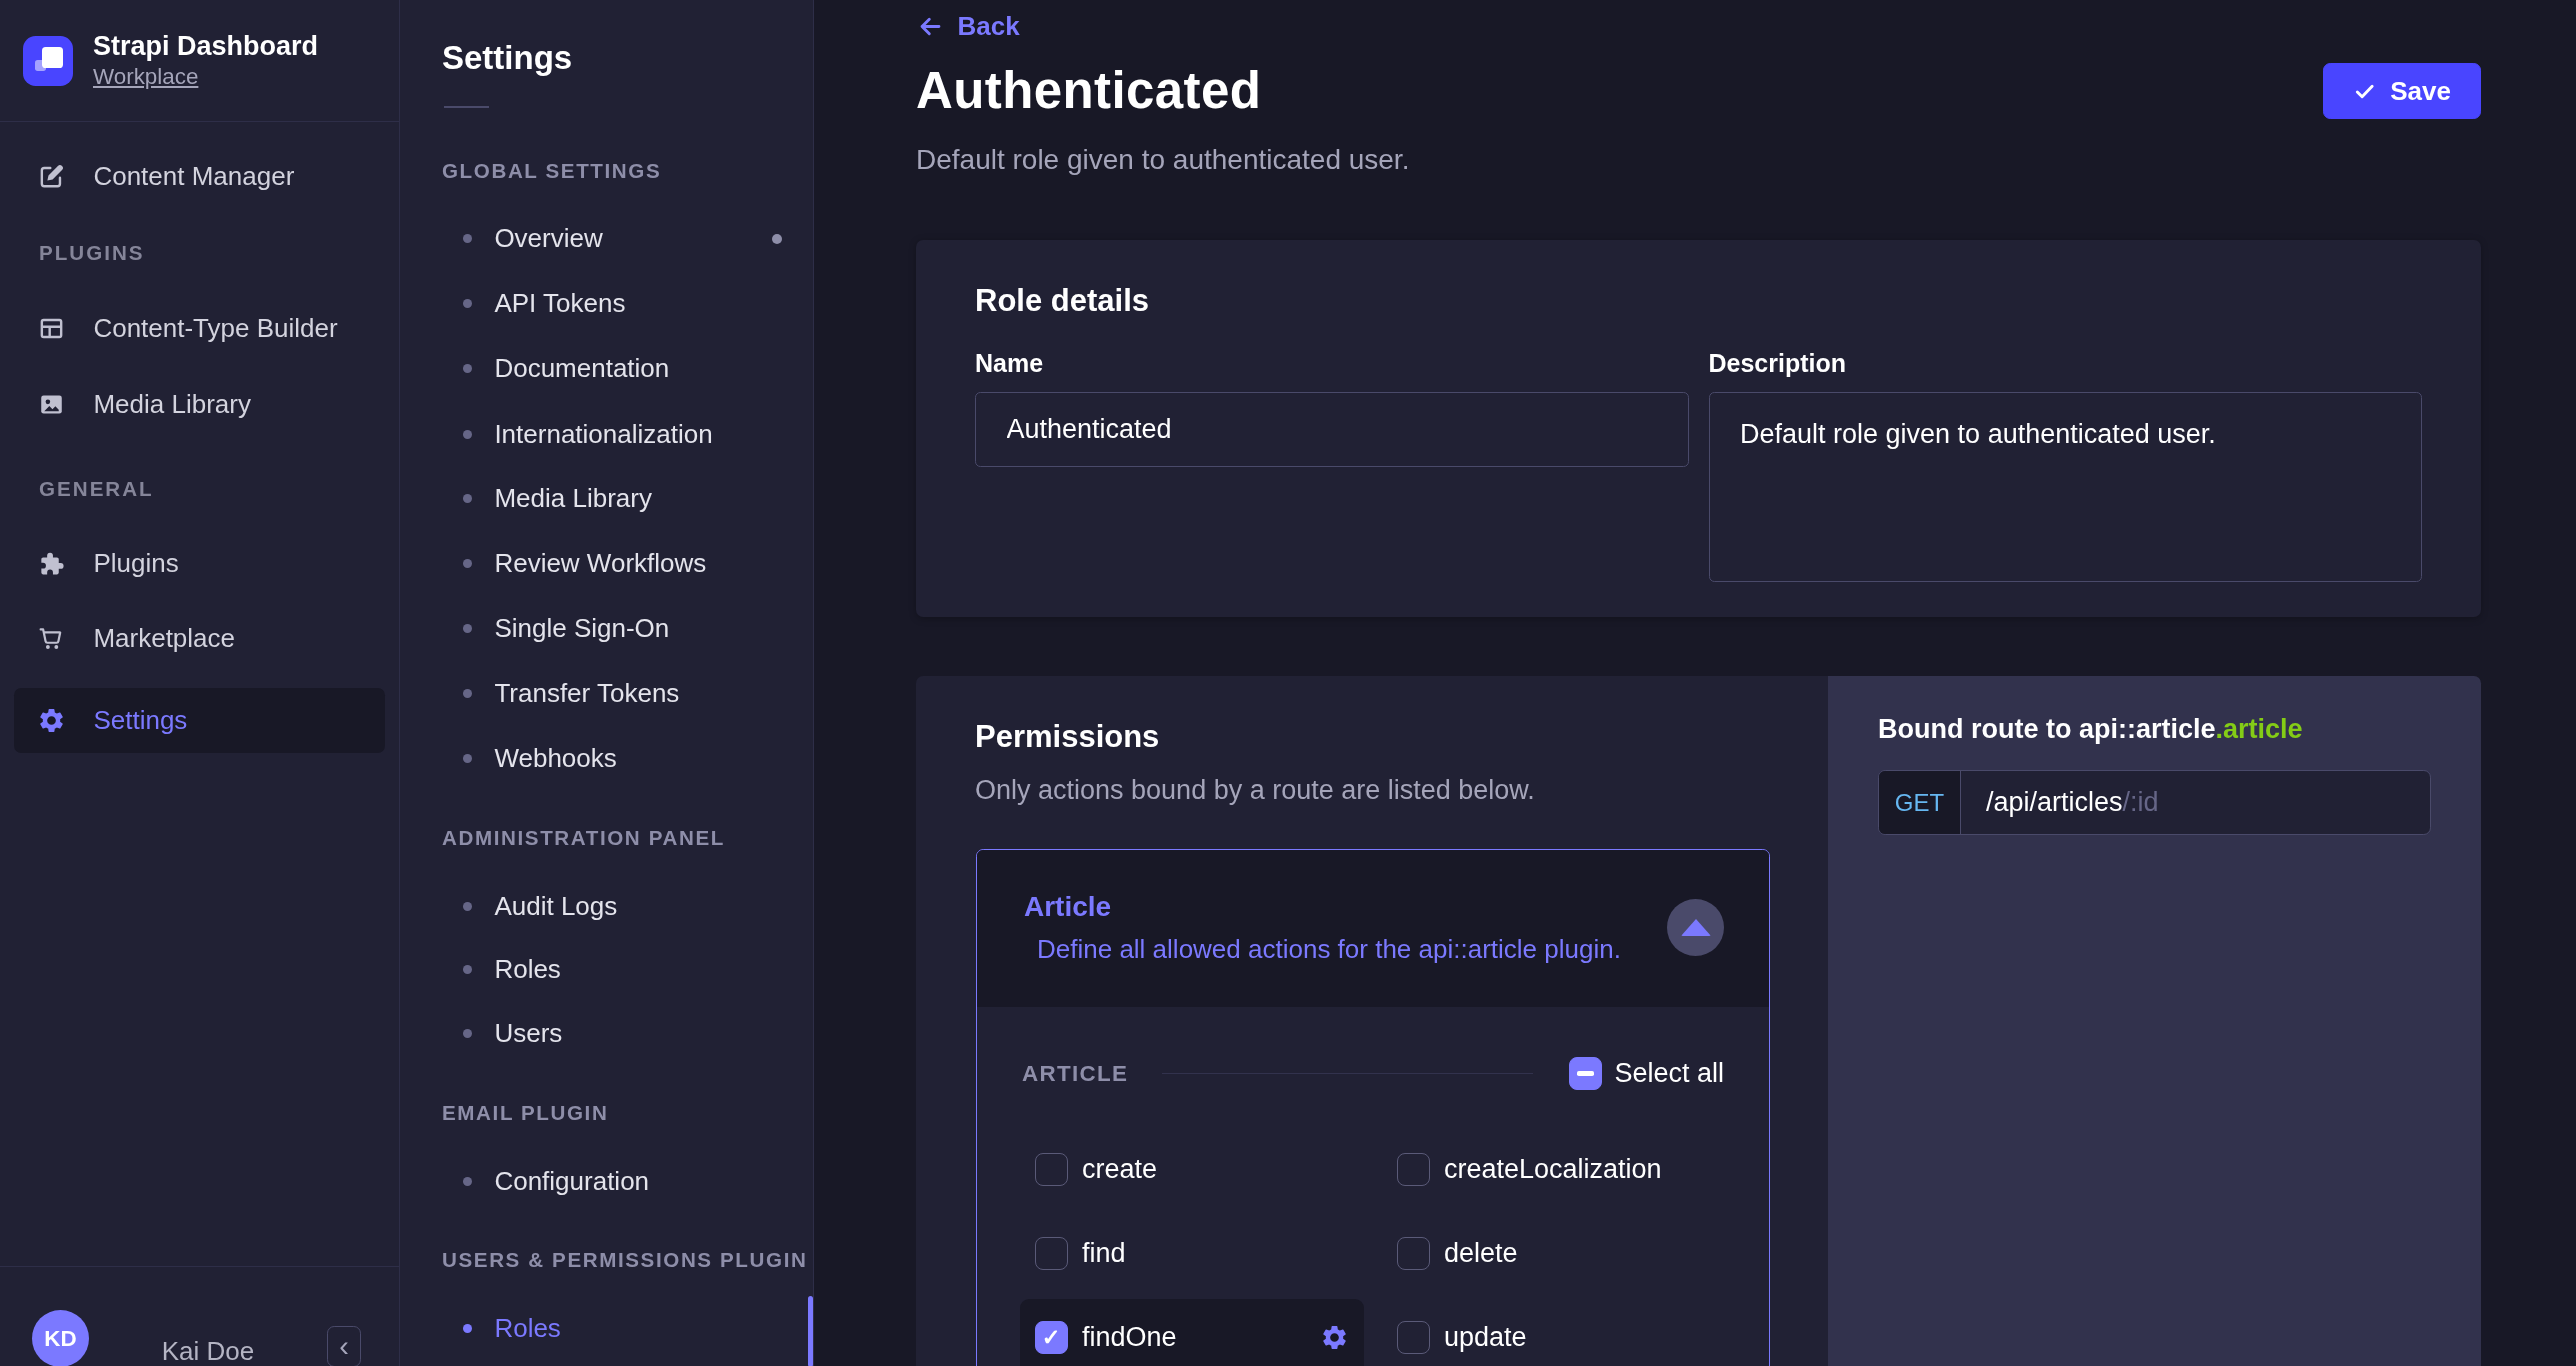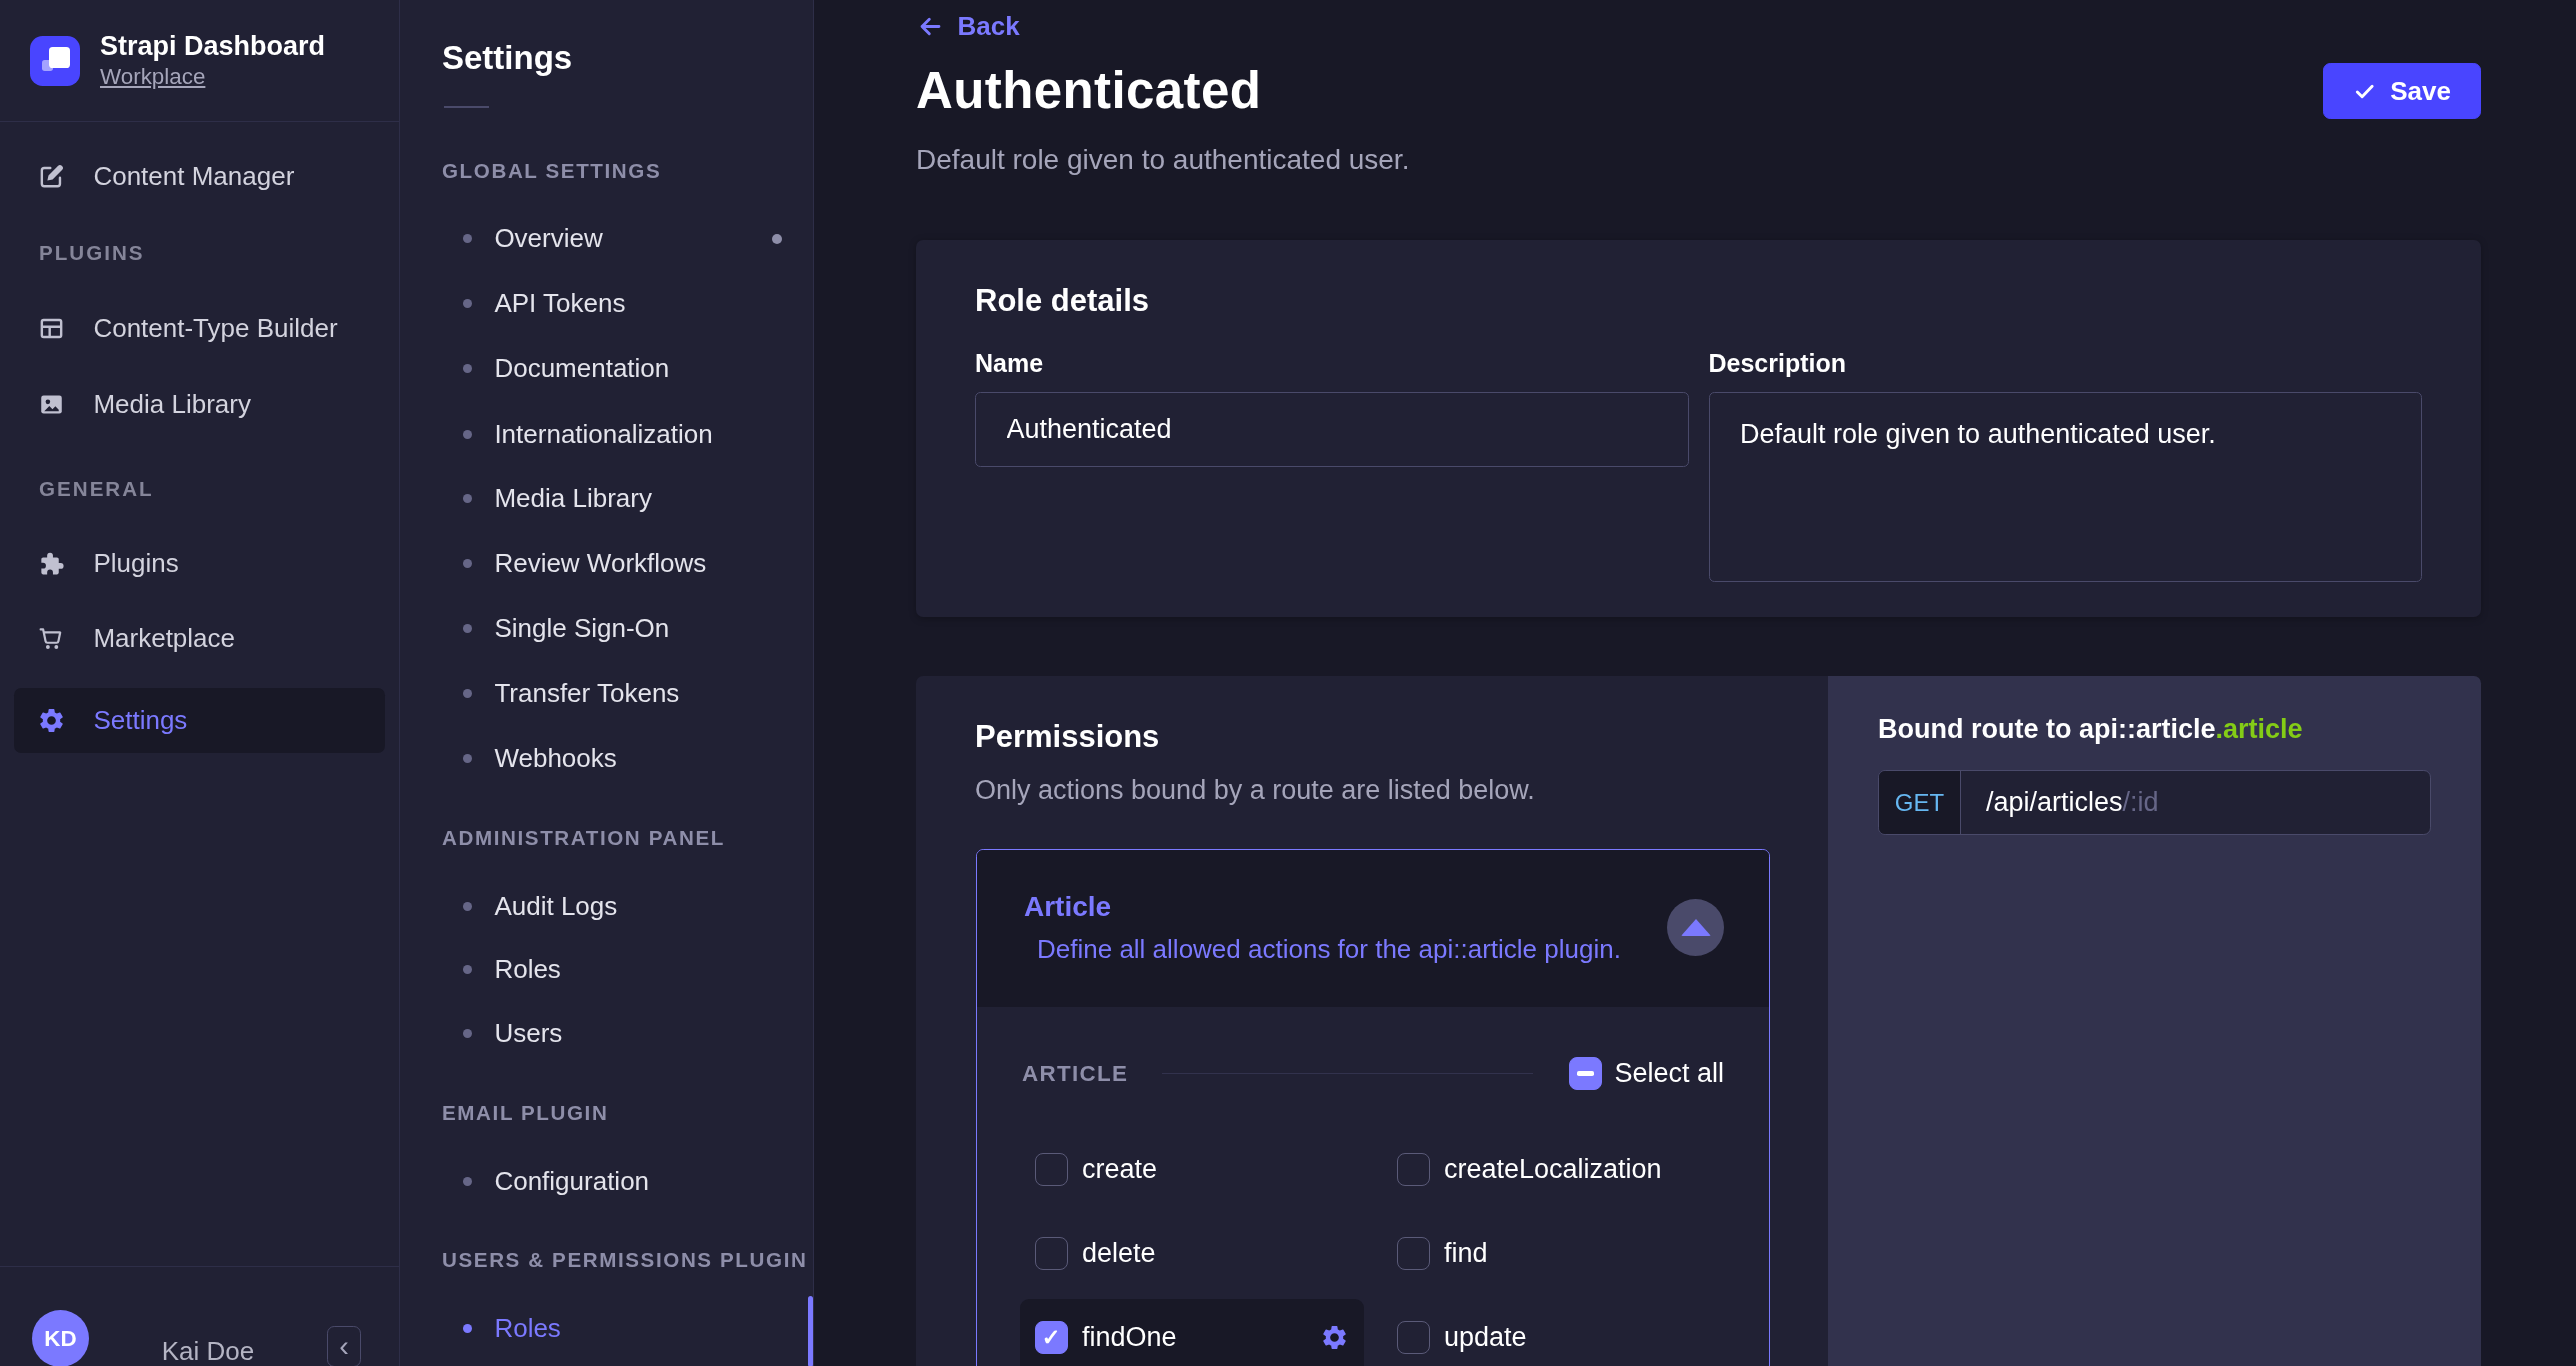--- a/index.html
+++ b/index.html
@@ -6,21 +6,21 @@
   body{
     width:2576px;height:1367px;position:relative;overflow:hidden;
     background:#181826;color:#fff;
     font-family:"Liberation Sans", sans-serif;
     -webkit-font-smoothing:antialiased;
   }
   .abs{position:absolute;}
 
   
   .leftnav{left:0;top:0;bottom:0;width:399px;background:#212134;border-right:0.9px solid #2e2e48;}
-  .brand{left:0;top:0;right:0;height:122px;border-bottom:0.9px solid #2e2e48;display:flex;align-items:center;padding-left:30px;box-sizing:border-box;}
+  .brand{left:0;top:0;right:0;height:122px;border-bottom:0.9px solid #2e2e48;display:flex;align-items:center;padding-left:23px;box-sizing:border-box;}
   .brand-logo{width:50px;height:50px;border-radius:12.6px;background:#4945ff;position:relative;flex:0 0 auto;}
   .logo-a{position:absolute;left:19px;top:11.7px;width:20.6px;height:20.6px;background:#fff;border-radius:3.6px;}
   .logo-b{position:absolute;left:11.7px;top:24px;width:11.7px;height:11.7px;background:rgba(255,255,255,.5);border-radius:2.7px;}
   .brand-text{margin-left:20px;}
   .brand-title{font-size:27px;font-weight:700;color:#fff;line-height:32px;}
   .brand-sub{font-size:22.4px;color:#a5a5ba;line-height:29px;text-decoration:underline;}
   .nav-item{left:14.4px;right:14.4px;height:65px;display:flex;align-items:center;padding-left:23px;border-radius:7.2px;color:#d3d3de;cursor:pointer;box-sizing:border-box;}
   .nav-item .nicon{width:29px;height:29px;margin-right:27px;flex:0 0 auto;color:#c0c0d0;}
   .nav-item .nicon svg{width:29px;height:29px;display:block;}
   .nav-label{font-size:26px;font-weight:500;}
@@ -324,25 +324,25 @@
             <div class="perm-item">
               <span class="cb"></span>
               <span class="perm-label">create</span>
             </div>
             <div class="perm-item">
               <span class="cb"></span>
               <span class="perm-label">createLocalization</span>
             </div>
             <div class="perm-item">
               <span class="cb"></span>
+              <span class="perm-label">find</span>
+            </div>
+            <div class="perm-item">
+              <span class="cb"></span>
               <span class="perm-label">delete</span>
-            </div>
-            <div class="perm-item">
-              <span class="cb"></span>
-              <span class="perm-label">find</span>
             </div>
             <div class="perm-item selected">
               <span class="cb checked"></span>
               <span class="perm-label">findOne</span>
               <button class="gear-btn">
                 <svg viewBox="0 0 24 24">
                     <path fill="currentColor" d="M19.14 12.94c.04-.3.06-.61.06-.94s-.02-.64-.07-.94l2.03-1.58a.49.49 0 0 0 .12-.61l-1.92-3.32a.49.49 0 0 0-.59-.22l-2.39.96c-.5-.38-1.03-.7-1.62-.94l-.36-2.54a.48.48 0 0 0-.48-.41h-3.84c-.24 0-.43.17-.47.41l-.36 2.54c-.59.24-1.13.57-1.62.94l-2.39-.96a.49.49 0 0 0-.59.22L2.74 8.87c-.12.21-.08.47.12.61l2.03 1.58c-.05.3-.09.63-.09.94s.02.64.07.94l-2.03 1.58a.49.49 0 0 0-.12.61l1.92 3.32c.12.22.37.29.59.22l2.39-.96c.5.38 1.03.7 1.62.94l.36 2.54c.05.24.24.41.48.41h3.84c.24 0 .44-.17.47-.41l.36-2.54c.59-.24 1.13-.56 1.62-.94l2.39.96c.22.08.47 0 .59-.22l1.92-3.32a.49.49 0 0 0-.12-.61l-2.01-1.58zM12 15.6A3.6 3.6 0 1 1 12 8.4a3.6 3.6 0 0 1 0 7.2z"></path>
                   </svg>
               </button>
             </div>

